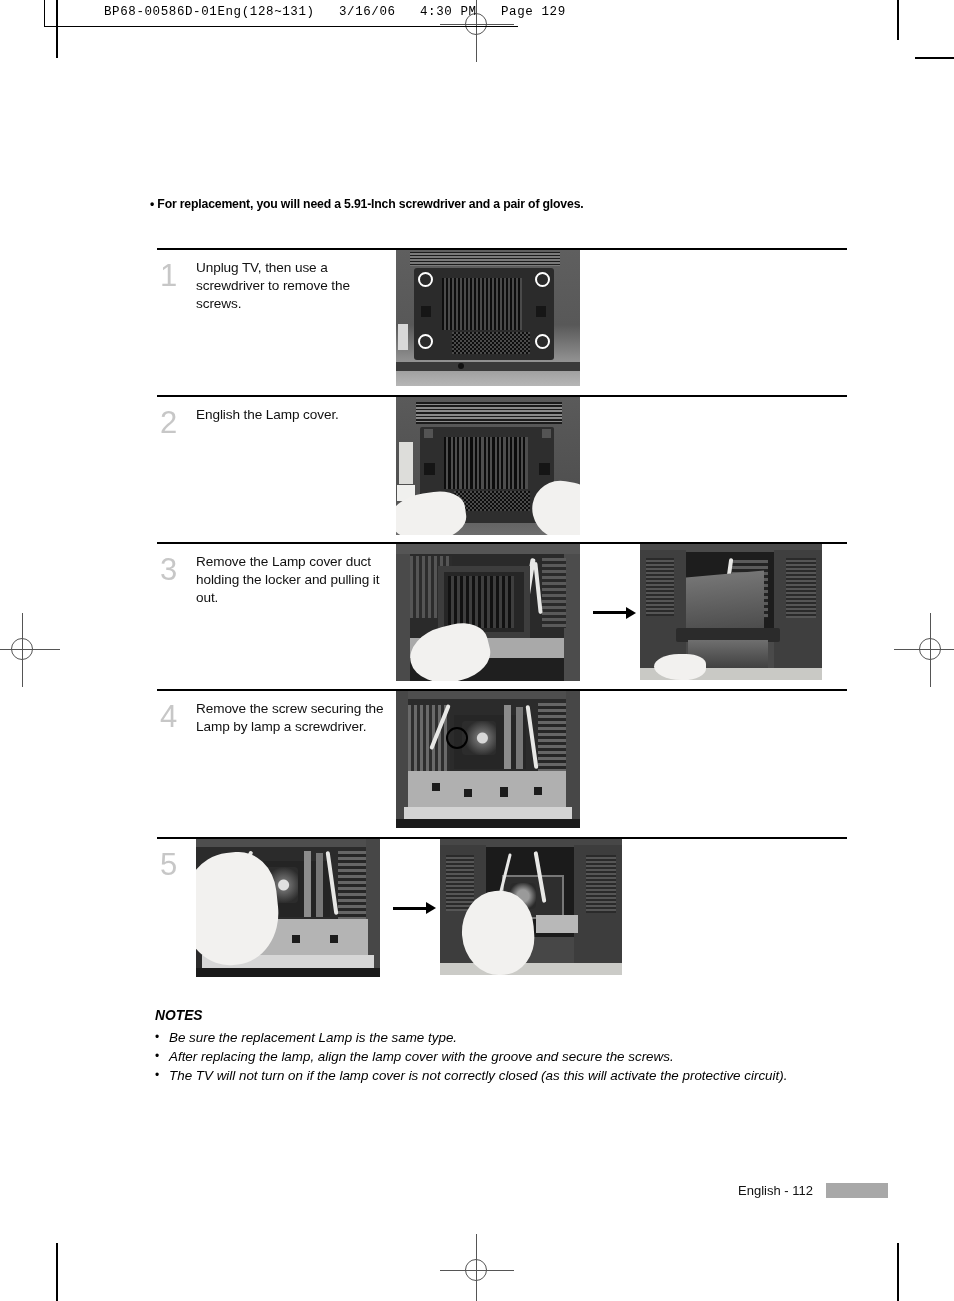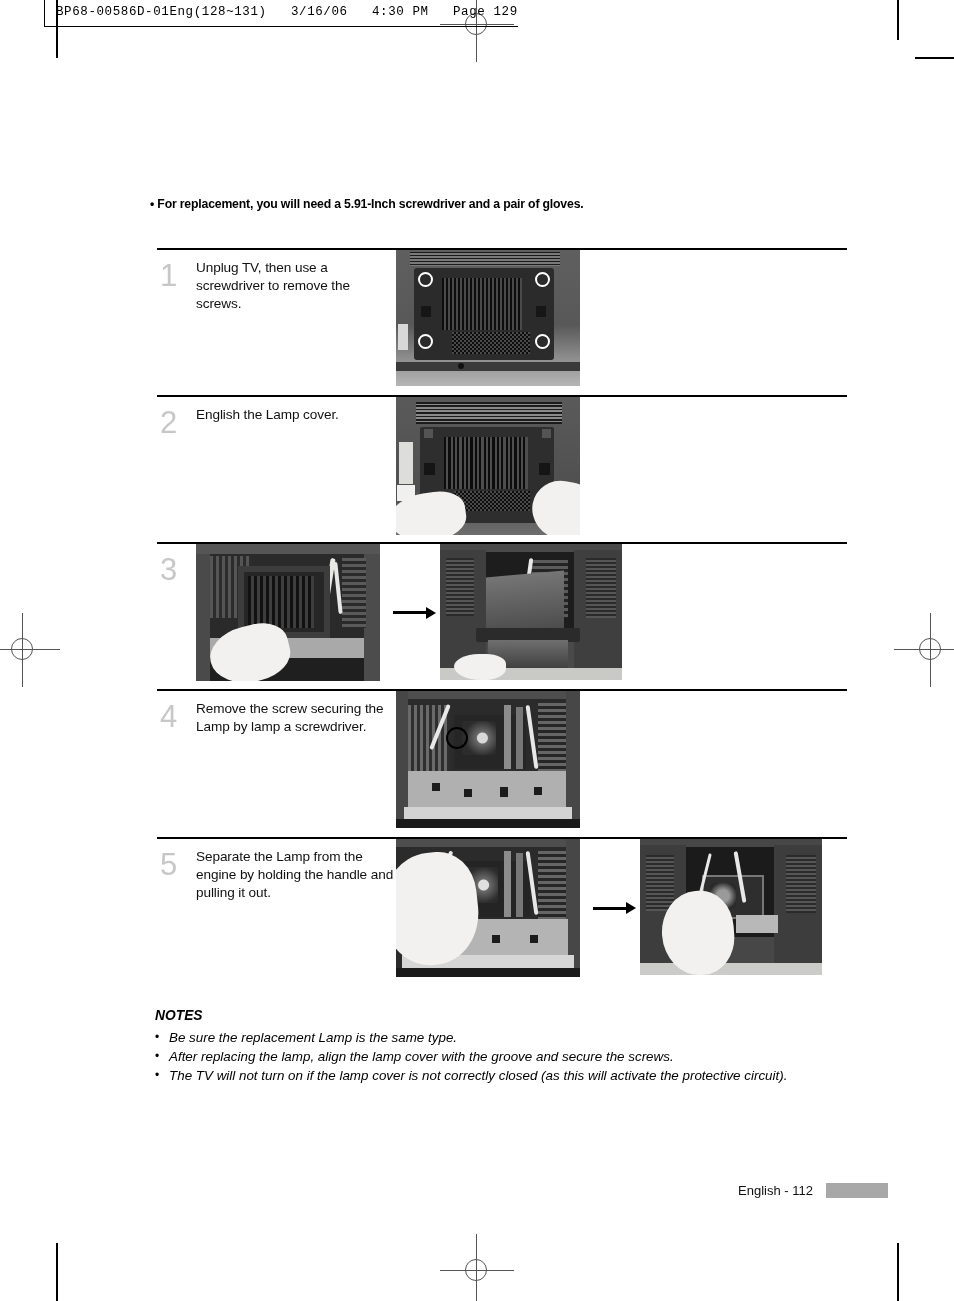--- a/index.html
+++ b/index.html
@@ -45,20 +45,21 @@
 
   
   .hdr-bar {
     position: absolute;
     left: 56px; top: 5px;
     font-family: "Liberation Mono", monospace;
     font-size: 12.5px;
     letter-spacing: 0.6px;
     white-space: pre;
     color: #000;
+    padding-left: 48px;
   }
   .hdr-rule {
     position: absolute;
     left: 44px; top: 26px;
     width: 474px; height: 1px;
     background: #000;
   }
   .hdr-vrule {
     position: absolute;
     left: 44px; top: 0px;
@@ -306,20 +307,21 @@
             <div class="glove" style="left:-6px;top:96px;width:76px;height:48px;transform:rotate(-8deg);"></div>
             <div class="glove" style="left:136px;top:84px;width:60px;height:58px;transform:rotate(10deg);"></div>
           </div>
         </div>
       </div>
     </div>
 
     <div class="step" style="height:145px;">
       <div class="step-inner">
         <div class="step-num">3</div>
+        <div class="step-text">Remove the Lamp cover duct holding the locker and pulling it out.</div>
         <div class="step-media">
           <div class="photo" style="width:184px;height:137px;background:#3a3a3a;">
             <div class="p-layer" style="inset:0;background:#2a2a2a;"></div>
             <div class="p-layer" style="left:0;top:0;width:14px;height:137px;background:#4a4a4a;"></div>
             <div class="p-layer" style="right:0;top:0;width:16px;height:137px;background:#4c4c4c;"></div>
             <div class="p-layer" style="left:0;top:0;width:184px;height:10px;background:#555;"></div>
             <div class="p-layer" style="left:14px;top:12px;width:42px;height:62px;background:repeating-linear-gradient(90deg,#555 0 3px,#2c2c2c 3px 6px);"></div>
             <div class="p-layer" style="left:146px;top:14px;width:24px;height:70px;background:repeating-linear-gradient(180deg,#5a5a5a 0 3px,#2a2a2a 3px 6px);"></div>
             <div class="cable" style="left:130px;top:14px;width:5px;height:60px;transform:rotate(9deg);"></div>
             <div class="cable" style="left:140px;top:18px;width:4px;height:52px;transform:rotate(-6deg);"></div>
@@ -380,21 +382,20 @@
             <div class="p-layer" style="left:0;bottom:0;width:184px;height:9px;background:#1a1a1a;"></div>
             <div class="circ-hl" style="left:50px;top:36px;width:22px;height:22px;border:2.5px solid #000;"></div>
           </div>
         </div>
       </div>
     </div>
 
     <div class="step" style="height:145px;">
       <div class="step-inner">
         <div class="step-num">5</div>
-        <div class="step-text">Separate the Lamp from the engine by holding the handle and pulling it out.</div>
         <div class="step-media">
           <div class="photo" style="width:184px;height:138px;background:#3a3a3a;">
             <div class="p-layer" style="inset:0;background:#2b2b2b;"></div>
             <div class="p-layer" style="left:0;top:0;width:184px;height:8px;background:#4e4e4e;"></div>
             <div class="p-layer" style="right:0;top:0;width:14px;height:138px;background:#474747;"></div>
             <div class="p-layer" style="right:14px;top:12px;width:28px;height:74px;background:repeating-linear-gradient(180deg,#666 0 3px,#262626 3px 6px);"></div>
             <div class="p-layer" style="left:58px;top:22px;width:76px;height:56px;background:#242424;"></div>
             <div class="p-layer" style="left:66px;top:28px;width:36px;height:36px;background:radial-gradient(circle at 60% 50%,#e0e0e0 0 5px,#6a6a6a 6px,#2c2c2c 18px);border-radius:4px;"></div>
             <div class="p-layer" style="left:108px;top:12px;width:7px;height:66px;background:#8c8c8c;"></div>
             <div class="p-layer" style="left:120px;top:14px;width:7px;height:64px;background:#777;"></div>

